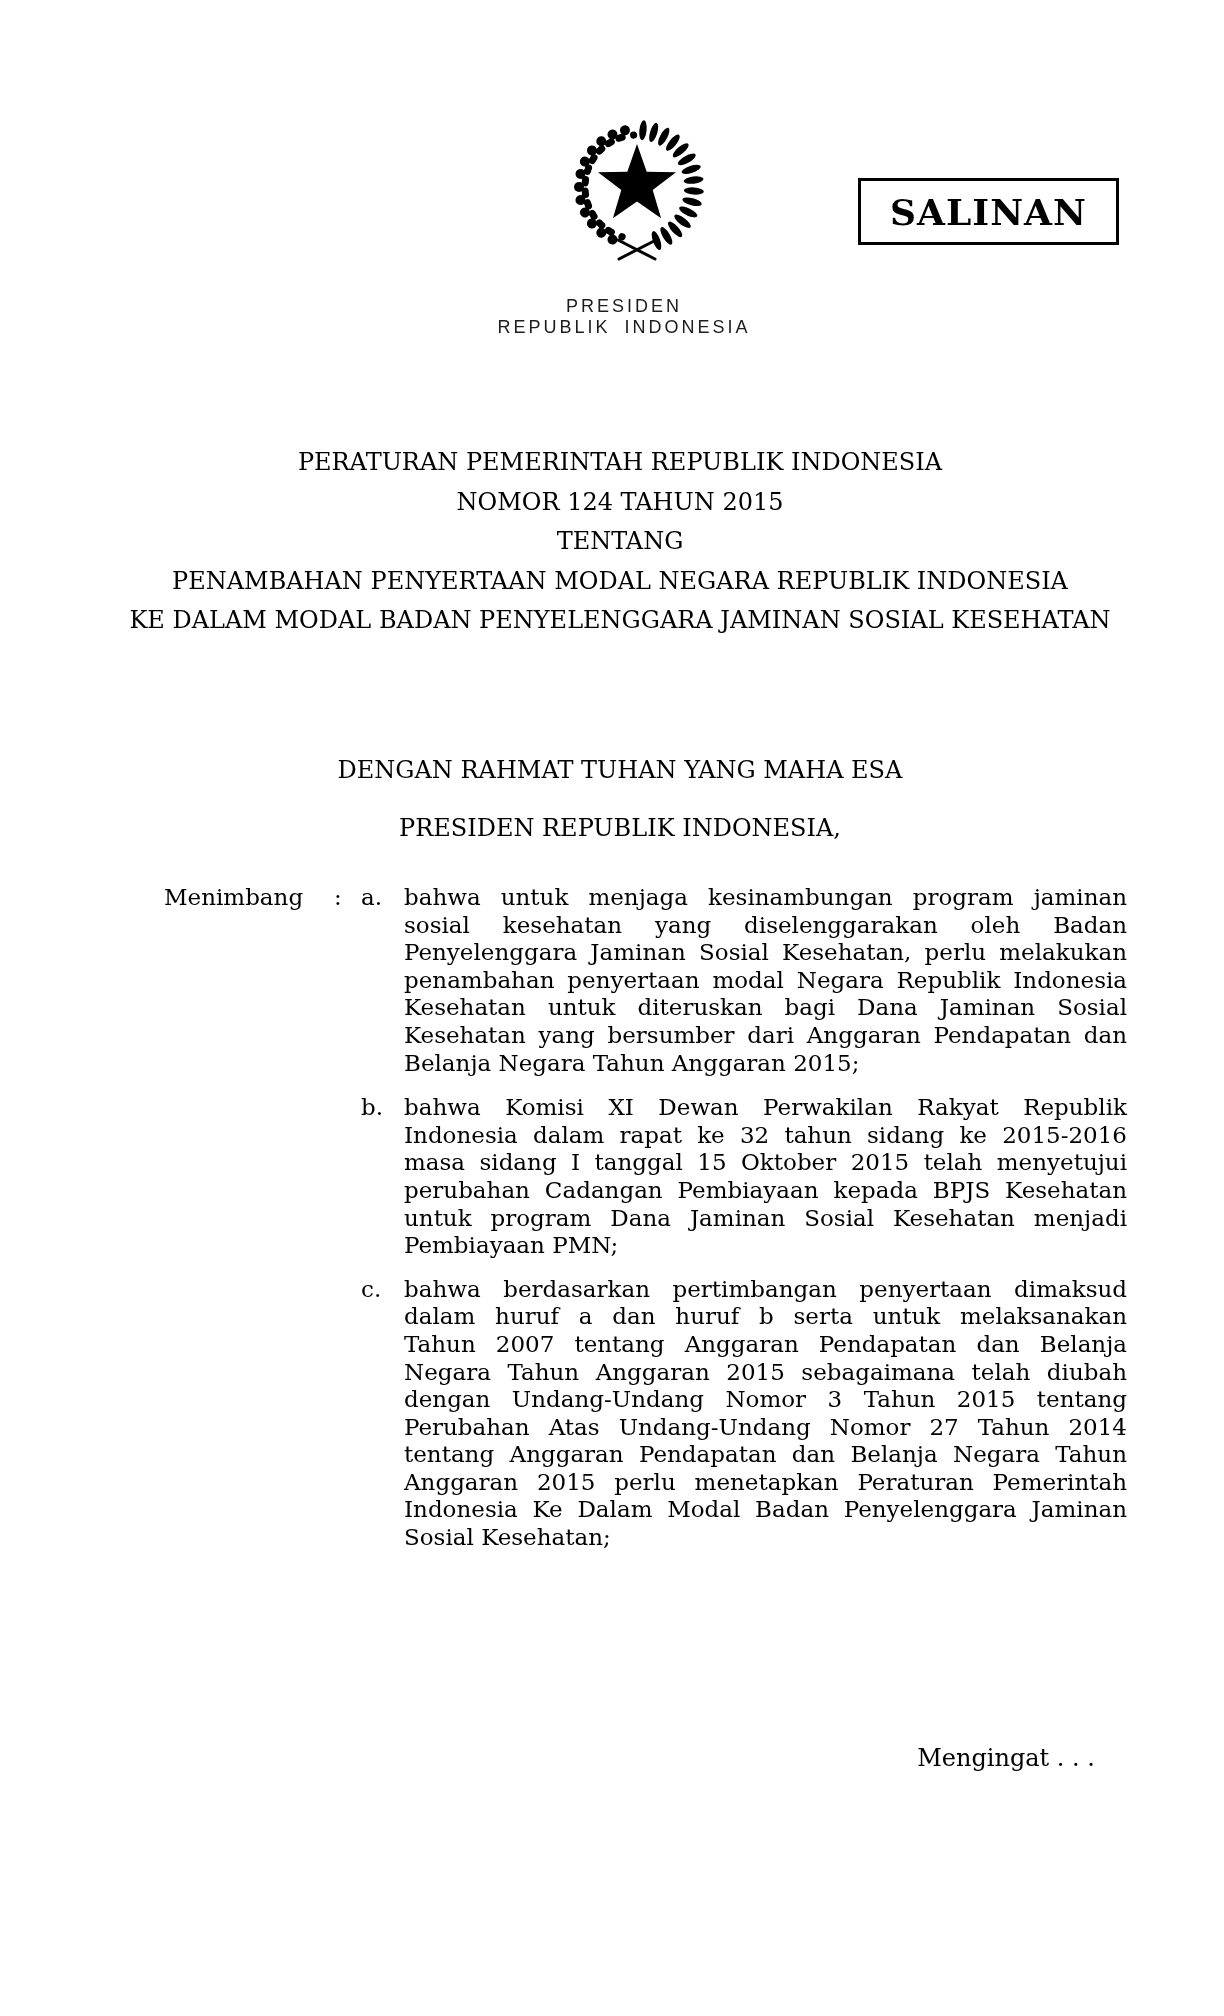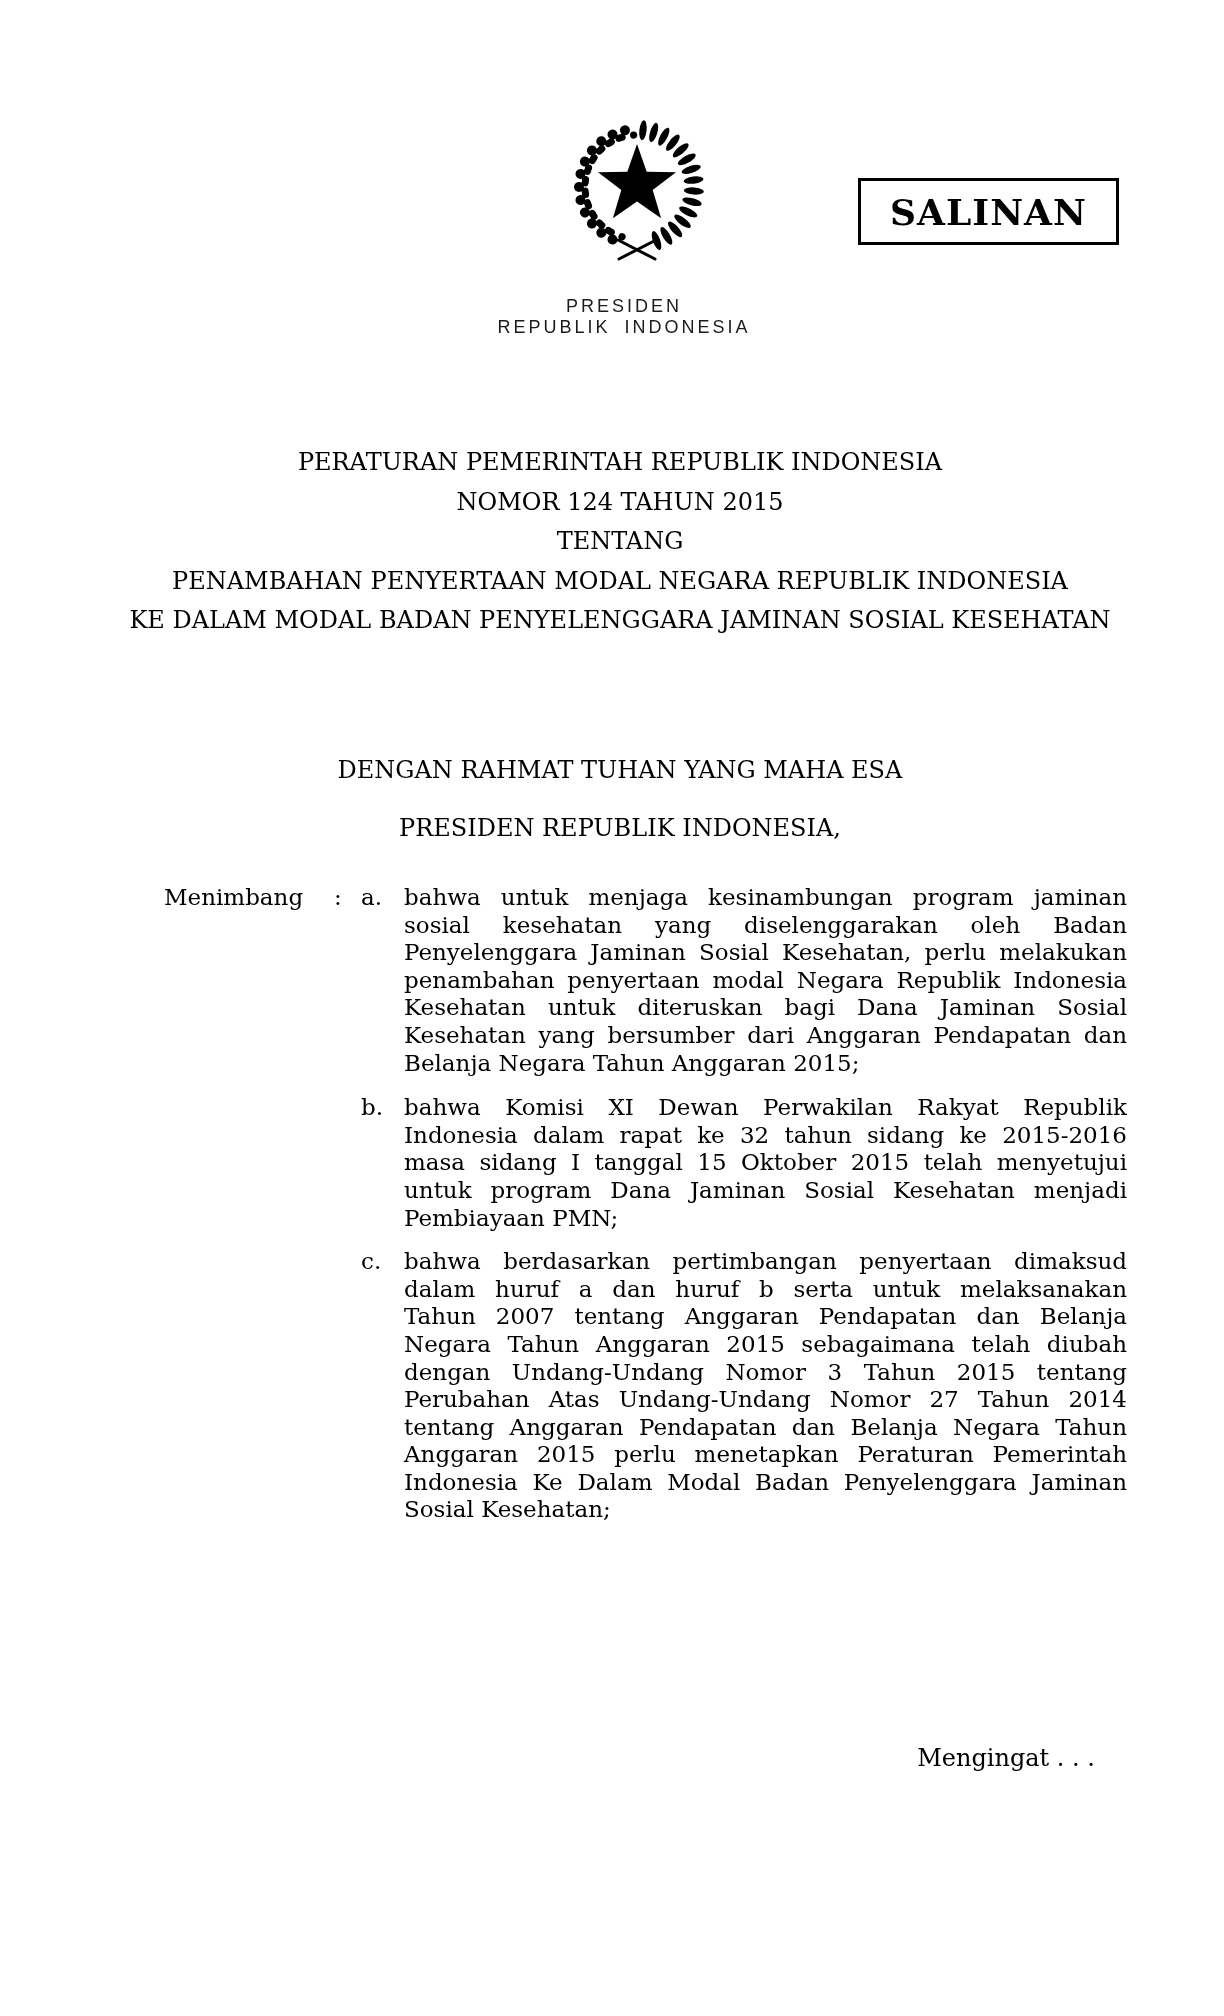--- a/index.html
+++ b/index.html
@@ -137,20 +137,21 @@
           <div class="jline last">Belanja Negara Tahun Anggaran 2015;</div>
         </div>
       </div>
 
       <div class="c-item gap-b">
         <div class="c-marker">b.</div>
         <div class="c-lines">
           <div class="jline">bahwa Komisi XI Dewan Perwakilan Rakyat Republik</div>
           <div class="jline">Indonesia dalam rapat ke 32 tahun sidang ke 2015-2016</div>
           <div class="jline">masa sidang I tanggal 15 Oktober 2015 telah menyetujui</div>
+          <div class="jline">perubahan Cadangan Pembiayaan kepada BPJS Kesehatan</div>
           <div class="jline">untuk program Dana Jaminan Sosial Kesehatan menjadi</div>
           <div class="jline last">Pembiayaan PMN;</div>
         </div>
       </div>
 
       <div class="c-item gap-c">
         <div class="c-marker">c.</div>
         <div class="c-lines">
           <div class="jline">bahwa berdasarkan pertimbangan penyertaan dimaksud</div>
           <div class="jline">dalam huruf a dan huruf b serta untuk melaksanakan</div>

